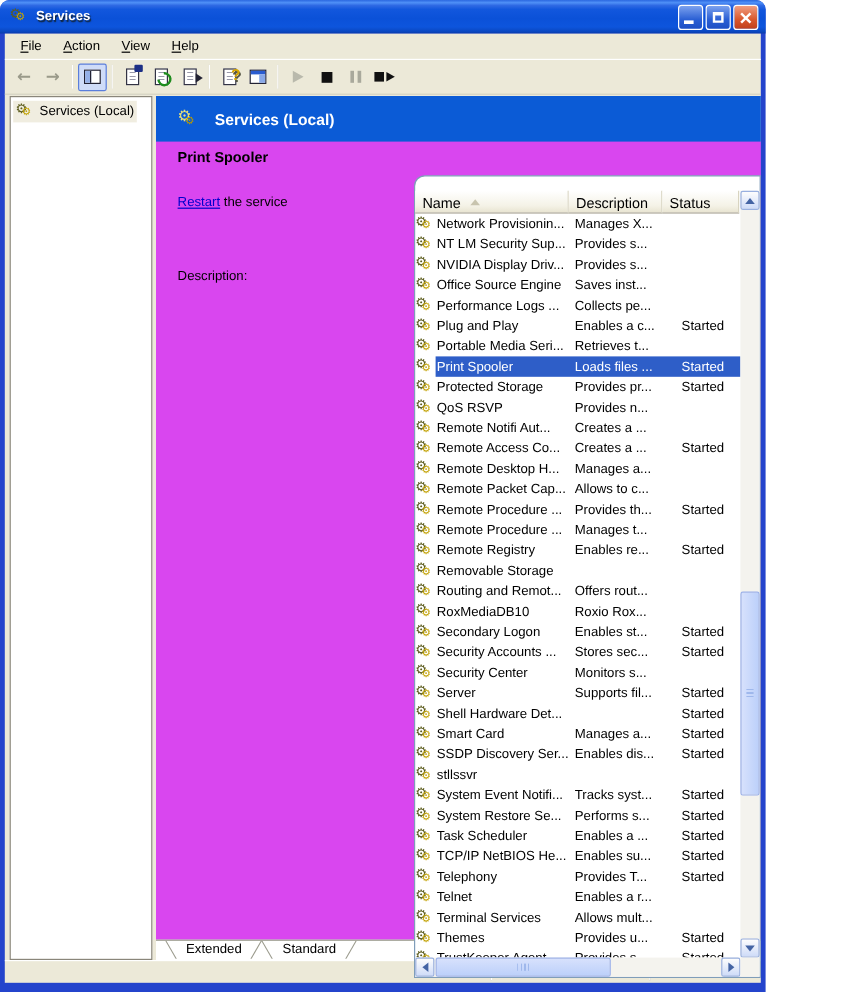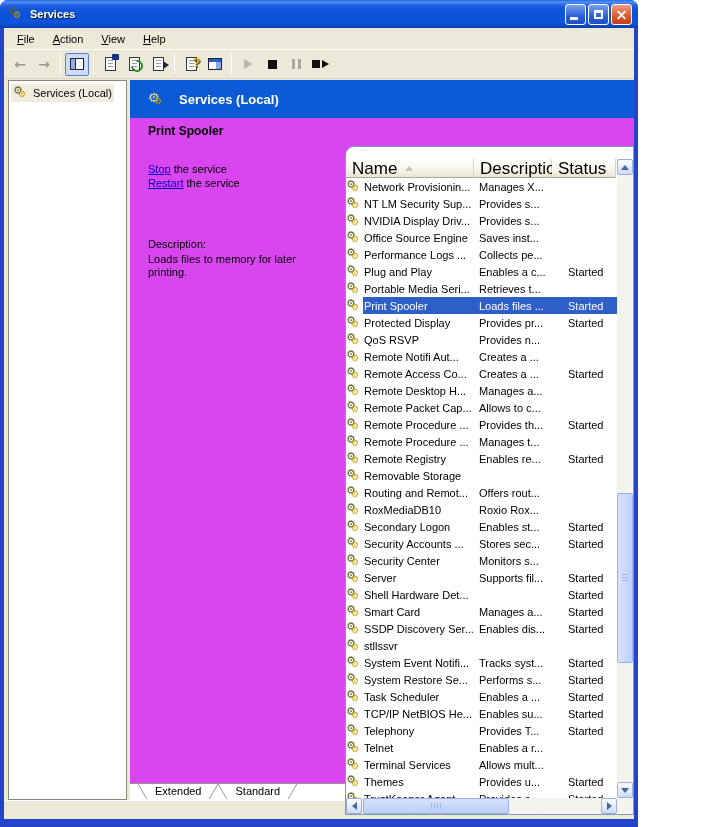--- a/index.html
+++ b/index.html
@@ -83,21 +83,21 @@
   .info a { color: #0000CC; text-decoration: underline; }
   .info .desc-label { margin-top: 48px; }
   .info .desc-text { margin-top: 3px; line-height: 13px; }
 
   
   .list-card { position: absolute; left: 215px; top: 28px; width: 289px; height: 669px;
                background: #fff; border: 1px solid #7f9db9; border-top-left-radius: 9px; z-index: 2; }
   .lv-header { position: absolute; left: 0; right: 16px; top: 12px; height: 19px; display: flex; }
   .lvh { background: linear-gradient(180deg,#ffffff,#f4f2e6 70%,#e8e4d1);
          border-right: 1px solid #d8d4c0; border-bottom: 1px solid #aca899;
-         font-size: 17px; padding: 2px 0 0 6px; display: flex; align-items: center; gap: 8px; }
+         font-size: 12px; padding: 2px 0 0 6px; display: flex; align-items: center; gap: 8px; }
   .sort-asc { width: 0; height: 0; border-left: 4px solid transparent; border-right: 4px solid transparent;
               border-bottom: 5px solid #c8c4ae; margin-top: -1px; }
   .rows { position: absolute; left: 0; right: 16px; top: 31px; bottom: 16px; overflow: hidden; }
   .lv-row { height: 17px; display: flex; align-items: center; font-size: 11px; white-space: nowrap; }
   .gear { position: relative; width: 17px; height: 16px; flex: 0 0 17px; font-style: normal;
           font-family: "DejaVu Sans", sans-serif; }
   .gear i { position: absolute; font-style: normal; line-height: 1; }
   .gear .g1 { left: 0px; top: 0px; font-size: 11px; color: #5d5d1e; }
   .gear .g2 { left: 5px; top: 5px; font-size: 9px; color: #c3a306; }
   .rtext { flex: 1; display: flex; height: 100%; align-items: center; }
@@ -236,25 +236,23 @@
             <i class="g2" style="left:6px;top:6px;color:#b89a00">⚙</i>
           </span>
         <span class="ph-title">Services (Local)</span>
       </div>
 
       <div class="pane-body">
 
         <div class="info">
           <div class="svc-name">Print Spooler</div>
           <div class="links">
-            <div><a href="#">Stop</a><span> the service</span></div>
             <div><a href="#">Restart</a><span> the service</span></div>
           </div>
           <div class="desc-label">Description:</div>
-          <div class="desc-text">Loads files to memory for later printing.</div>
         </div>
 
         <div class="list-card">
           <div class="lv-header">
               <div class="lvh" style="width: 128px;">
                 <span>Name</span>
                 <span class="sort-asc"></span>
               </div>
               <div class="lvh" style="width: 78px;">
                 <span>Description</span>
@@ -351,21 +349,21 @@
                   <span class="cell-desc">Loads files ...</span>
                   <span class="cell-status">Started</span>
                 </span>
               </div>
               <div class="lv-row">
                 <span class="gear">
                   <i class="g1">⚙</i>
                   <i class="g2">⚙</i>
                 </span>
                 <span class="rtext">
-                  <span class="cell-name">Protected Display</span>
+                  <span class="cell-name">Protected Storage</span>
                   <span class="cell-desc">Provides pr...</span>
                   <span class="cell-status">Started</span>
                 </span>
               </div>
               <div class="lv-row">
                 <span class="gear">
                   <i class="g1">⚙</i>
                   <i class="g2">⚙</i>
                 </span>
                 <span class="rtext">

